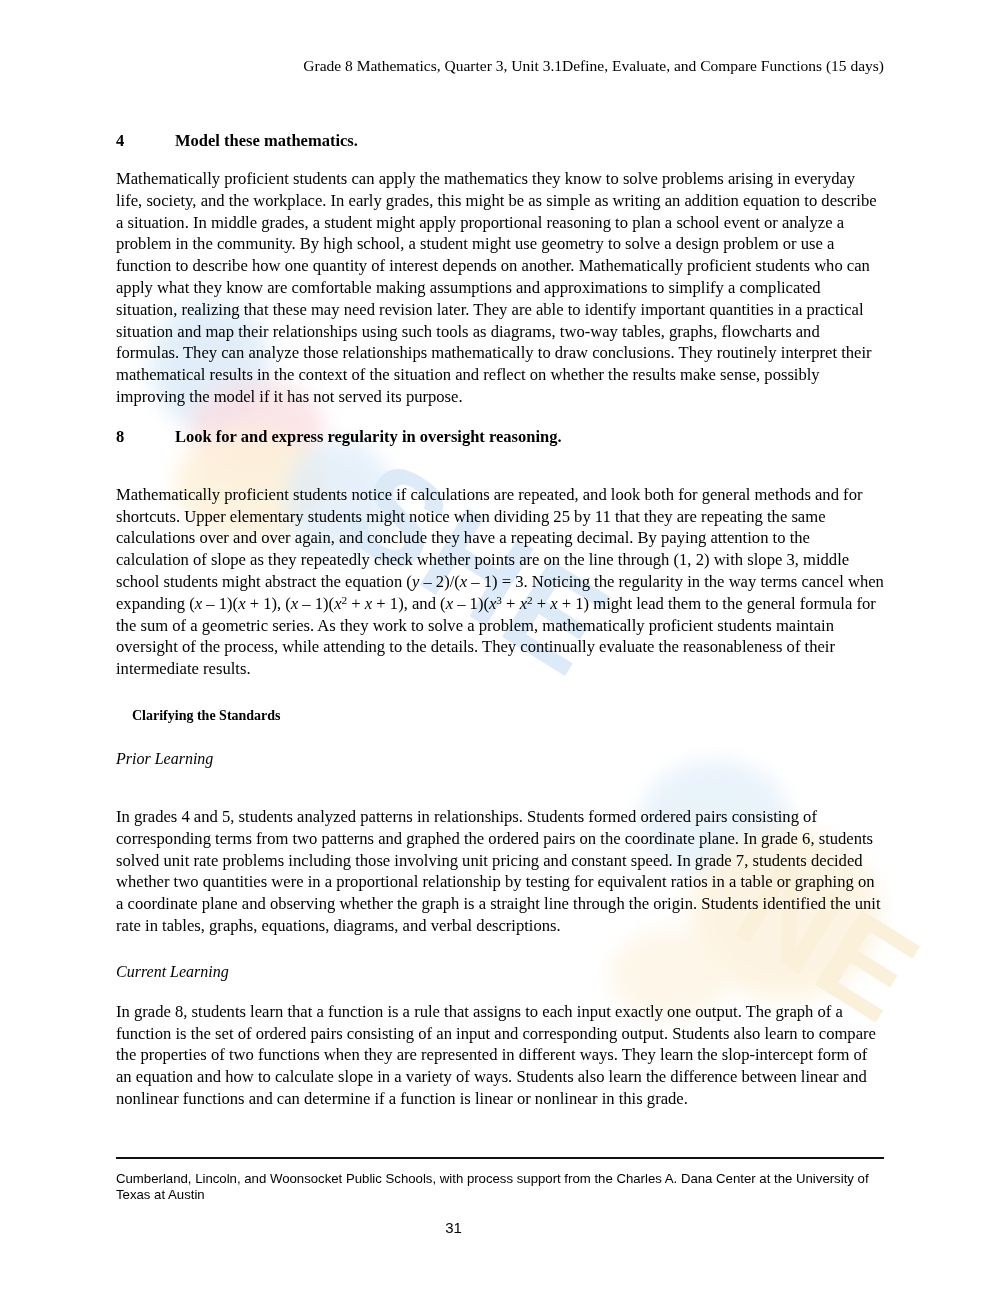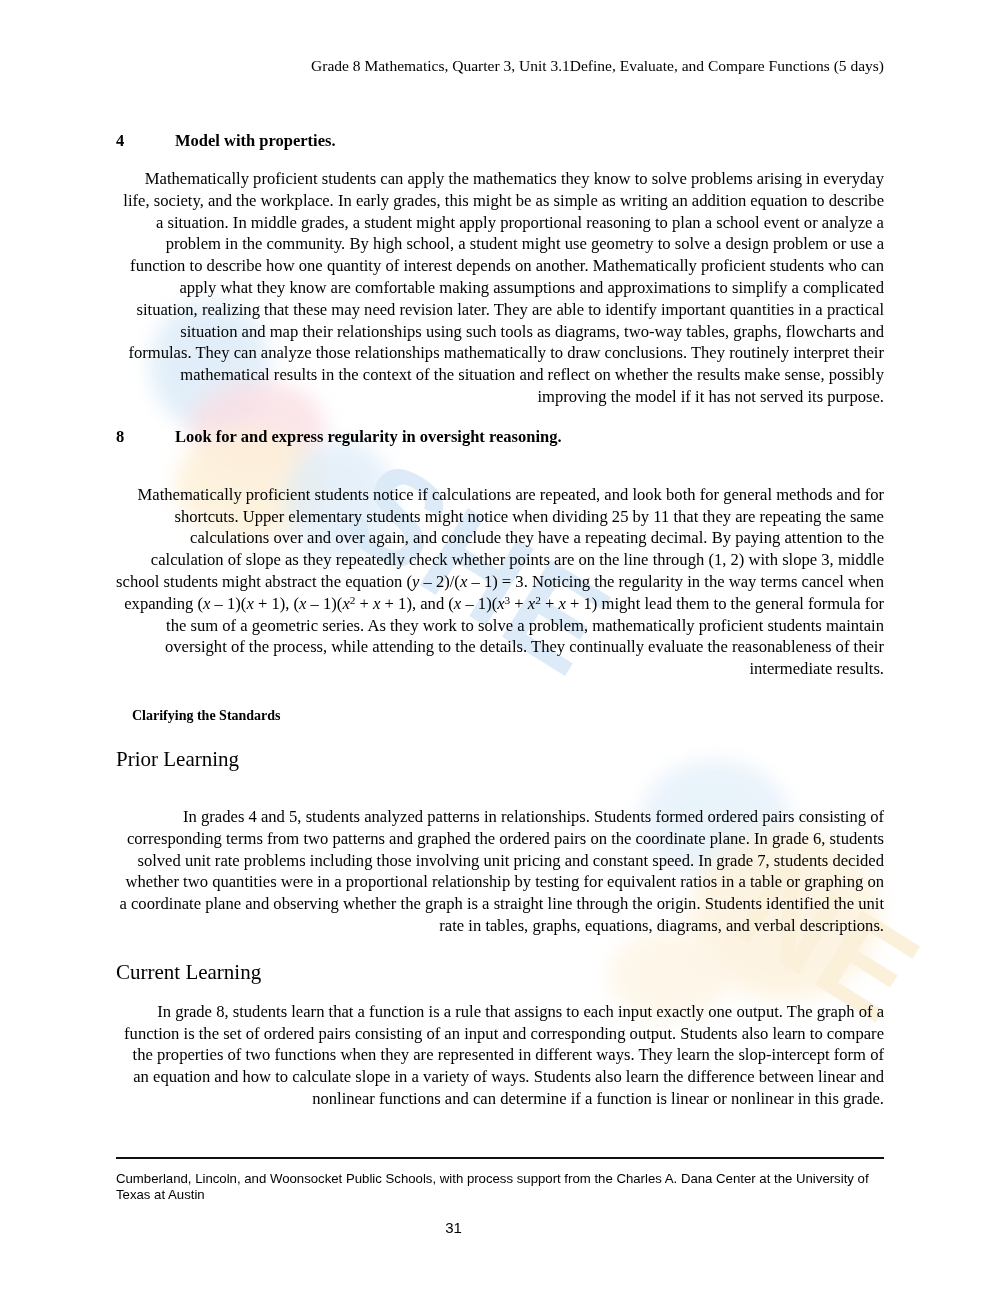--- a/index.html
+++ b/index.html
@@ -88,34 +88,35 @@
   .practice-heading .ph-num {
     width: 59px;
     flex: none;
   }
   .practice-heading .ph-text { flex: 1; }
 
   p.body {
     margin: 0 0 18px 0;
     font-size: 16.6px;
     line-height: 21.8px;
-    text-align: right;
+    text-align: left;
   }
   p.body.tight { margin-bottom: 24px; margin-top: 36px; }
 
   h2.section-heading {
     font-weight: 700;
     font-size: 14px;
     line-height: 24px;
     margin: 8px 0 20px 16px;
   }
 
   h3.sub-heading {
+    font-style: italic;
     font-weight: 400;
-    font-size: 21px;
+    font-size: 16px;
     line-height: 22px;
     margin: 0 0 18px 0;
   }
 
   .mi { font-style: italic; }
   sup { font-size: 0.68em; line-height: 0; vertical-align: 0.48em; }
 
   
   .footer-rule {
     position: absolute;
@@ -162,28 +163,28 @@
     <div class="wm-word" style="left:400px; top:430px; font-size:132px; color:#dbeaf7; opacity:.95;
                 transform: rotate(32deg);">SHE</div>
     <div class="wm-word" style="left:790px; top:830px; font-size:128px; color:#fbf0d9; opacity:.95;
                 transform: rotate(32deg);">NE</div>
   </div>
 
   <div id="content">
 
     <div class="running-head">
       <span class="rh-left">Grade 8 Mathematics, Quarter 3, Unit 3.1</span>
-      <span class="rh-right">Define, Evaluate, and Compare Functions (5 days)</span>
+      <span class="rh-right">Define, Evaluate, and Compare Functions (15 days)</span>
     </div>
 
     <div class="column">
 
       <div class="practice-heading">
         <span class="ph-num">4</span>
-        <span class="ph-text">Model with properties.</span>
+        <span class="ph-text">Model these mathematics.</span>
       </div>
 
       <p class="body">Mathematically proficient students can apply the mathematics they know to solve problems arising in everyday life, society, and the workplace. In early grades, this might be as simple as writing an addition equation to describe a situation. In middle grades, a student might apply proportional reasoning to plan a school event or analyze a problem in the community. By high school, a student might use geometry to solve a design problem or use a function to describe how one quantity of interest depends on another. Mathematically proficient students who can apply what they know are comfortable making assumptions and approximations to simplify a complicated situation, realizing that these may need revision later. They are able to identify important quantities in a practical situation and map their relationships using such tools as diagrams, two-way tables, graphs, flowcharts and formulas. They can analyze those relationships mathematically to draw conclusions. They routinely interpret their mathematical results in the context of the situation and reflect on whether the results make sense, possibly improving the model if it has not served its purpose.</p>
 
       <div class="practice-heading">
         <span class="ph-num">8</span>
         <span class="ph-text">Look for and express regularity in oversight reasoning.</span>
       </div>
 
       <p class="body tight"><span>Mathematically proficient students notice if calculations are repeated, and look both for general methods and for shortcuts. Upper elementary students might notice when dividing 25 by 11 that they are repeating the same calculations over and over again, and conclude they have a repeating decimal. By paying attention to the calculation of slope as they repeatedly check whether points are on the line through (1, 2) with slope 3, middle school students might abstract the equation </span><span class="eq">(<span class="mi">y</span> – 2)/(<span class="mi">x</span> – 1) = 3</span><span>. Noticing the regularity in the way terms cancel when expanding </span><span class="eq">(<span class="mi">x</span> – 1)(<span class="mi">x</span> + 1)</span><span>, </span><span class="eq">(<span class="mi">x</span> – 1)(<span class="mi">x</span><sup>2</sup> + <span class="mi">x</span> + 1)</span><span>, and </span><span class="eq">(<span class="mi">x</span> – 1)(<span class="mi">x</span><sup>3</sup> + <span class="mi">x</span><sup>2</sup> + <span class="mi">x</span> + 1)</span><span> might lead them to the general formula for the sum of a geometric series. As they work to solve a problem, mathematically proficient students maintain oversight of the process, while attending to the details. They continually evaluate the reasonableness of their intermediate results.</span></p>

